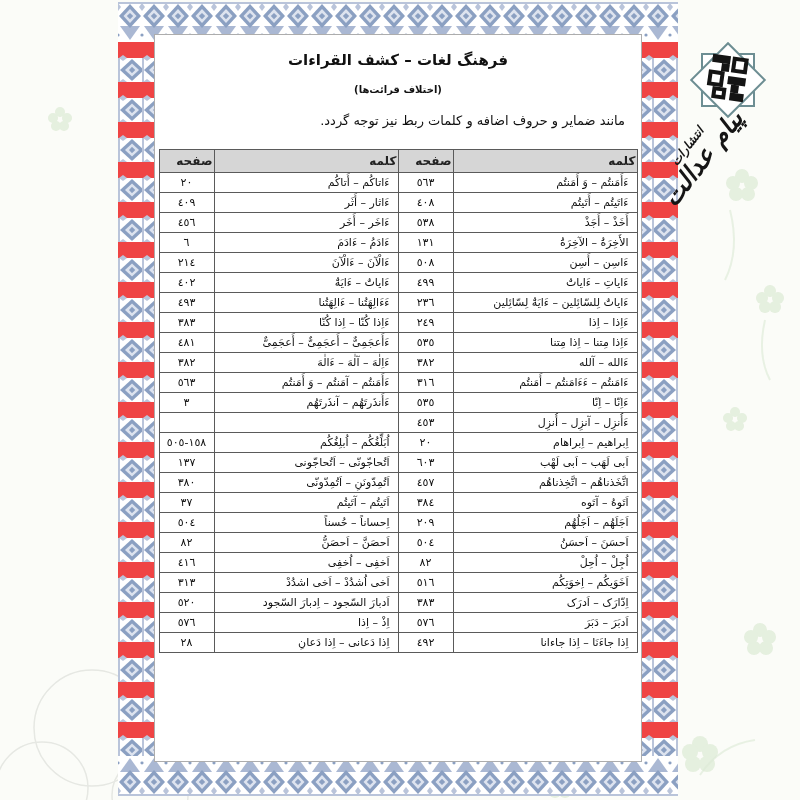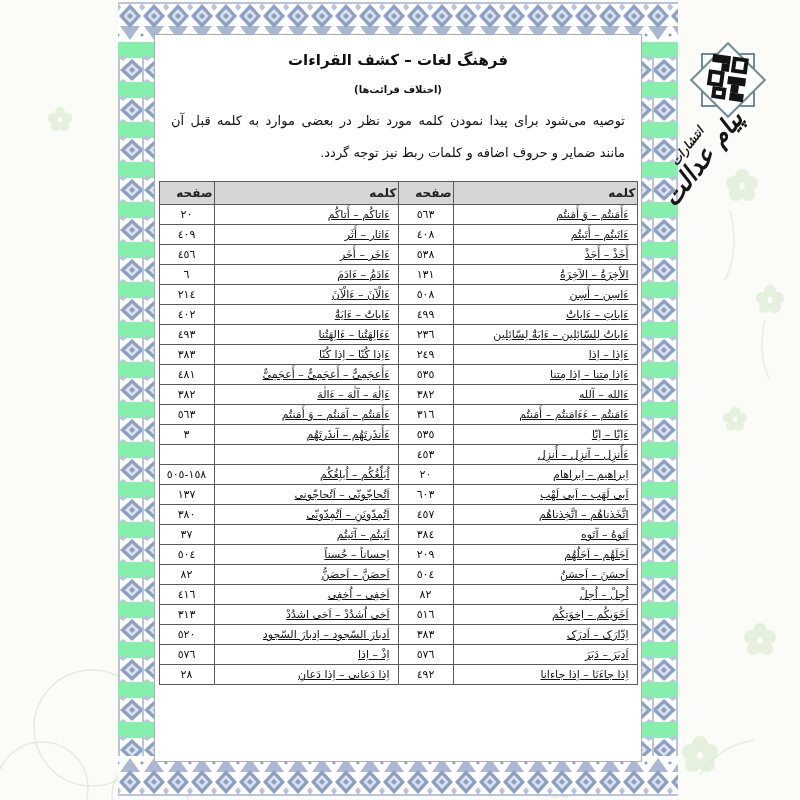--- a/index.html
+++ b/index.html
@@ -6,21 +6,21 @@
   body{
     width:800px;height:800px;position:relative;overflow:hidden;
     background:#fbfcf8;
     font-family:"DejaVu Sans", sans-serif;
   }
   .bg-decor{position:absolute;left:0;top:0;width:800px;height:800px;}
 
   
   .sheet{
     position:absolute;left:118px;top:2px;width:560px;height:794px;
-    background:#86efac;
+    background:#ef4444;
   }
   .frame{position:absolute;left:0;top:0;width:560px;height:794px;}
 
   .content{
     position:absolute;left:36px;right:36px;top:32px;bottom:34px;
     border:1px solid #adadad;
     direction:rtl;
     background:#ffffff;
   }
   .title{
@@ -43,21 +43,21 @@
   table.glossary th, table.glossary td{
     border:1px solid #5a5a5a;
     overflow:hidden;white-space:nowrap;
   }
   table.glossary th{
     background:#d6d6d6;font-size:12px;font-weight:bold;color:#222;
     height:20px;text-align:right;
   }
   td.word{
     text-align:right;font-size:11px;color:#101010;
-    padding:2px 8px 2px 2px;height:15px;line-height:15px;text-decoration:underline;
+    padding:2px 8px 2px 2px;height:15px;line-height:15px;
   }
   td.page{
     text-align:center;direction:ltr;font-size:11px;color:#101010;
     padding:2px 1px;height:15px;line-height:15px;
   }
   tr.section-row td{
     background:#a3a3a3;text-align:center;font-weight:bold;
     font-size:12.5px;color:#1a1a1a;height:16px;line-height:16px;padding:2px;
   }
 
@@ -180,21 +180,20 @@
     <rect x="0" y="0" width="560" height="40" fill="url(#laceH)"></rect>
     <g transform="translate(0,794) scale(1,-1)">
       <rect x="0" y="0" width="560" height="40" fill="url(#laceH)"></rect>
     </g>
   </svg>
 
   <div class="content">
     <div class="title">فرهنگ لغات – کشف القراءات</div>
     <div class="subtitle">(اختلاف قرائت‌ها)</div>
     <div class="note">
-      <div class="note-l1">توصیه می‌شود برای پیدا نمودن کلمه مورد نظر در بعضی موارد به کلمه قبل آن</div>
       <div class="note-l2">مانند ضمایر و حروف اضافه  و کلمات ربط  نیز توجه گردد.</div>
     </div>
 
     <table class="glossary">
       <colgroup>
         <col style="width:184px">
           <col style="width:55px">
           <col style="width:184px">
           <col style="width:55px">
       </colgroup>

